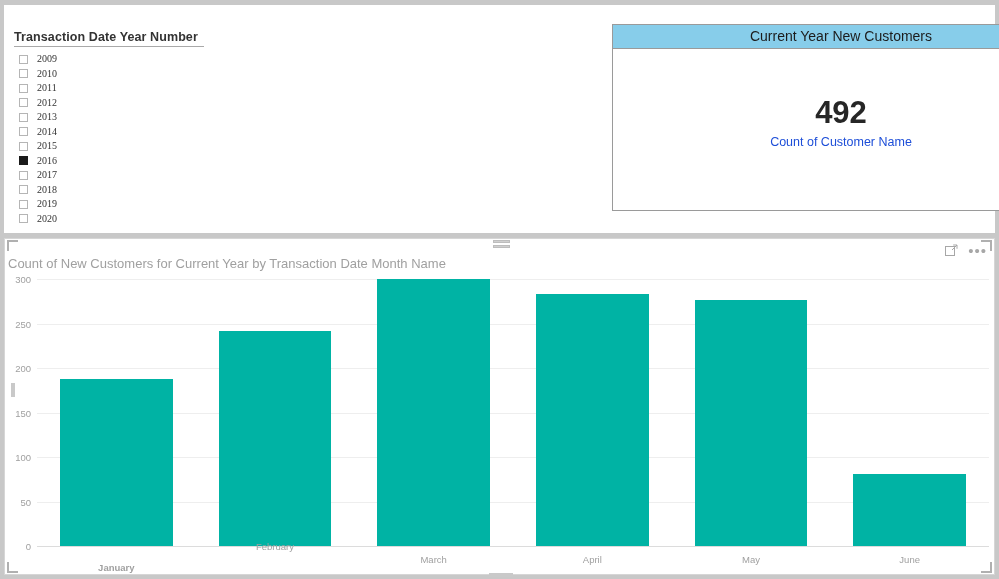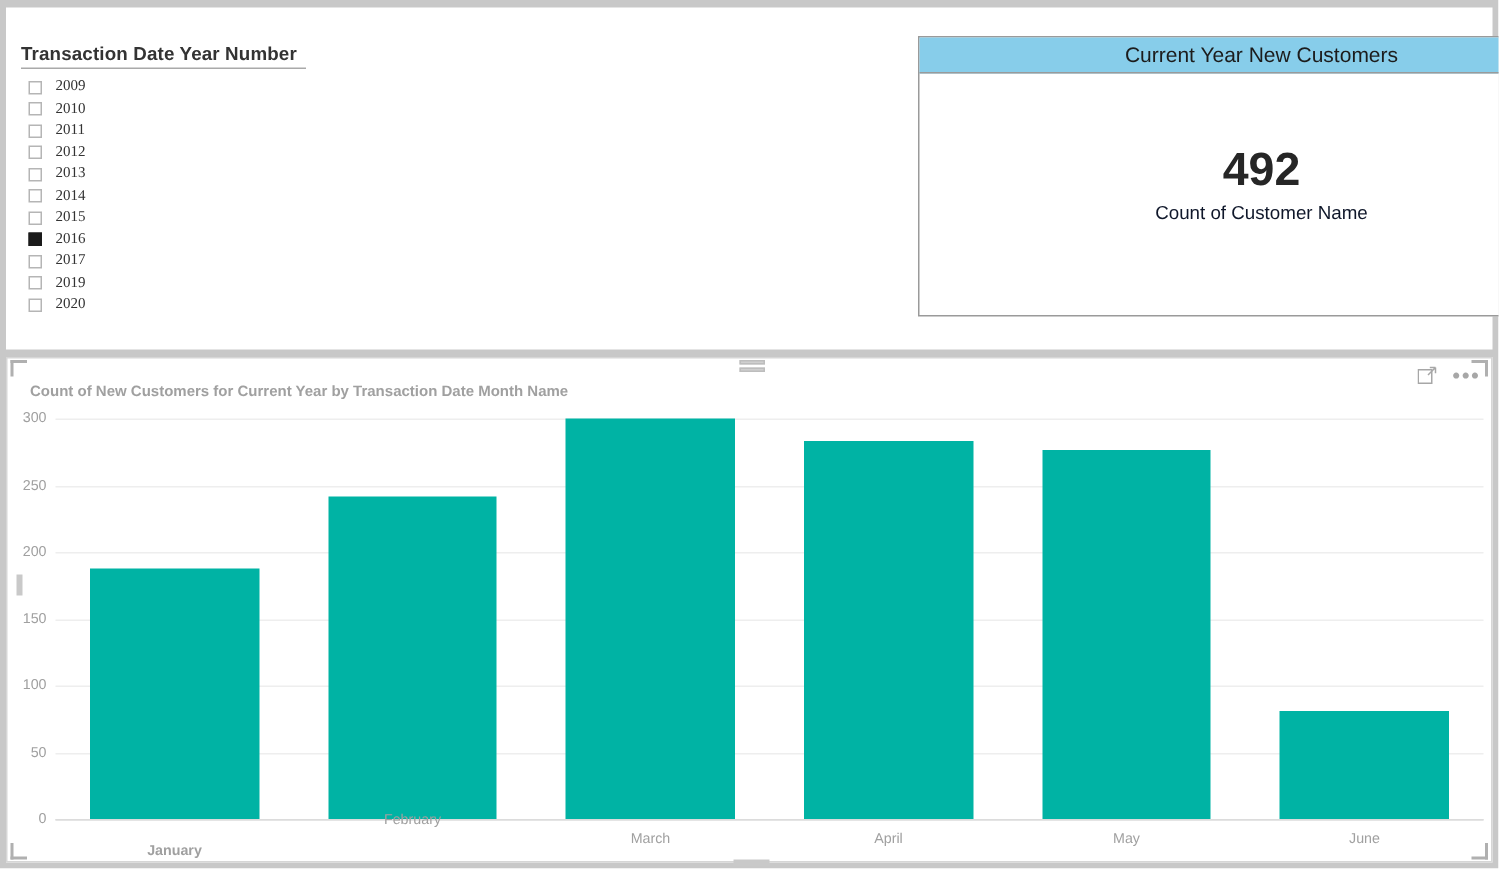--- a/index.html
+++ b/index.html
@@ -115,21 +115,21 @@
     box-sizing: border-box;
   }
   #card-value {
     font-size: 31px;
     color: #262626;
     line-height: 1.05;
     font-weight: bold;
   }
   #card-label {
     font-size: 12.5px;
-    color: #0f172a;
+    color: #1d4ed8;
     margin-top: 6px;
   }
 
   
   #chart-visual {
     position: absolute;
     left: 4px; top: 238px;
     width: 991px; height: 337px;
     box-sizing: border-box;
   }
@@ -171,25 +171,24 @@
   .chart-icon { cursor: pointer; line-height: 0; }
   #chart-more-icon {
     font-size: 15px;
     color: #a7a7a7;
     line-height: 11px;
     letter-spacing: 1px;
   }
 
   #chart-title {
     position: absolute;
-    left: 16px; top: 18px;
-    font-size: 10px;
+    left: 4px; top: 18px;
+    font-size: 13px;
     color: #a0a0a0;
     white-space: nowrap;
-    font-weight: bold;
   }
 
   #plot-area {
     position: absolute;
     left: 0; top: 0;
     width: 991px; height: 337px;
   }
   .gridline {
     position: absolute;
     left: 33px;
@@ -275,20 +274,24 @@
             <span class="slicer-checkbox"></span>
             <span class="slicer-label">2015</span>
           </div>
           <div class="slicer-item">
             <span class="slicer-checkbox checked"></span>
             <span class="slicer-label">2016</span>
           </div>
           <div class="slicer-item">
             <span class="slicer-checkbox"></span>
             <span class="slicer-label">2017</span>
+          </div>
+          <div class="slicer-item">
+            <span class="slicer-checkbox"></span>
+            <span class="slicer-label">2018</span>
           </div>
           <div class="slicer-item">
             <span class="slicer-checkbox"></span>
             <span class="slicer-label">2019</span>
           </div>
           <div class="slicer-item">
             <span class="slicer-checkbox"></span>
             <span class="slicer-label">2020</span>
           </div>
         </div>

